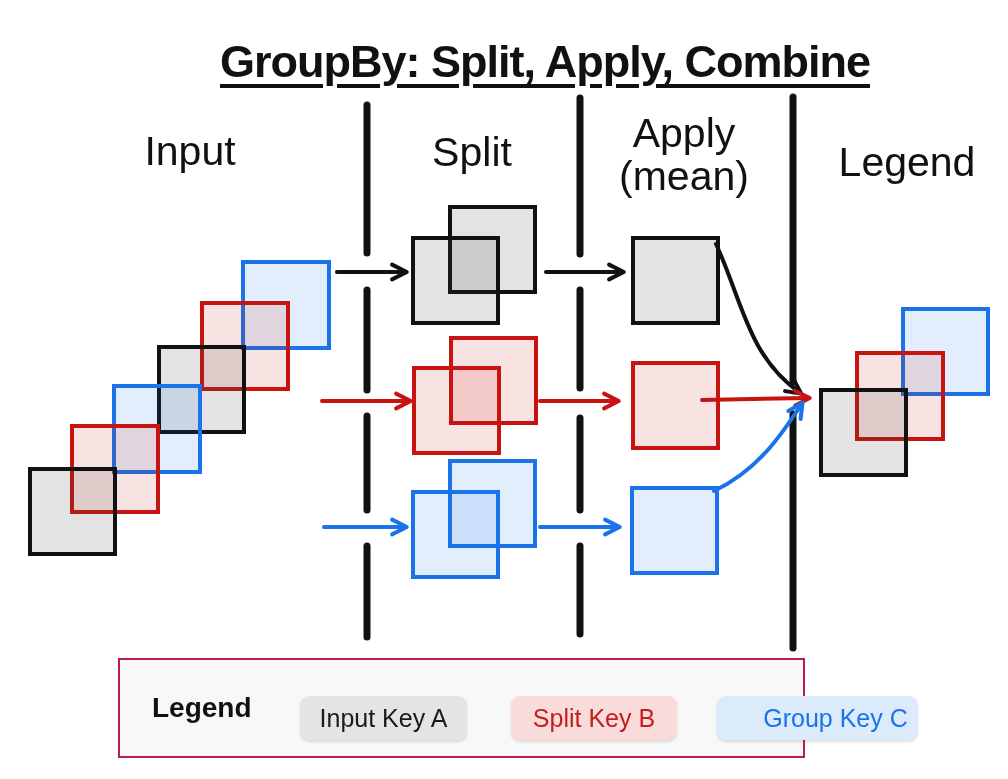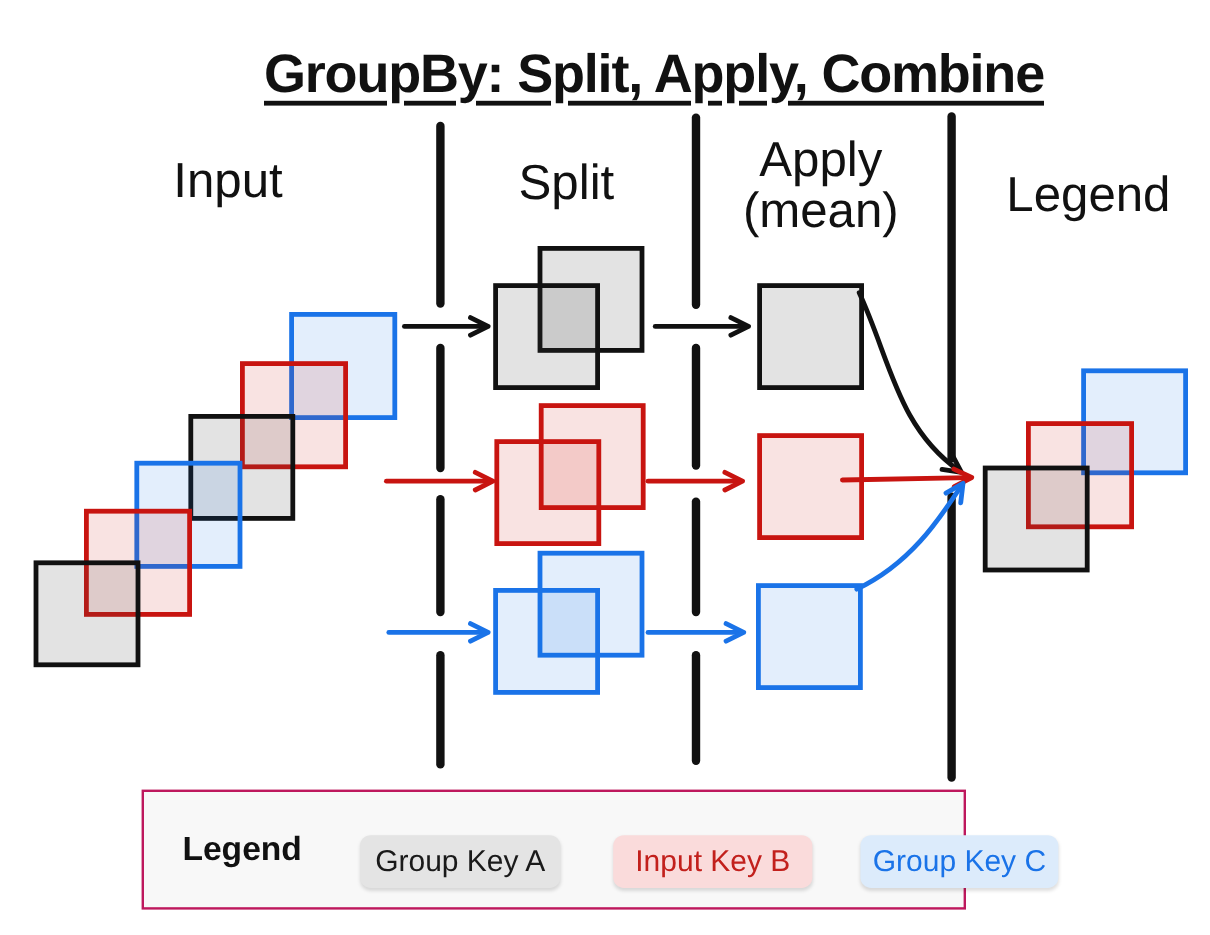--- a/index.html
+++ b/index.html
@@ -34,21 +34,21 @@
   .legend-title {
     position:absolute; left:32px; top:32px; font-size:28px; font-weight:bold; color:#111111;
   }
   .chip {
     position:absolute; top:36px; height:44px; border-radius:9px;
     display:flex; align-items:center; justify-content:center;
     font-size:25px; box-shadow:0 2px 3px rgba(0,0,0,0.13); white-space:nowrap;
   }
   .chip-a { left:180px; width:167px; background:#e4e4e4; color:#1a1a1a; }
   .chip-b { left:391px; width:166px; background:#fadbdb; color:#c2201c; }
-  .chip-c { left:597px; width:165px; background:#dcebfb; color:#1a73e8; }
+  .chip-c { left:597px; width:165px; background:#dcebfb; color:#1a73e8;padding-left:36px; }
 </style>
 </head>
 <body>
 
 <div class="canvas">
 
   <svg class="diagram" width="1008" height="779" viewBox="0 0 1008 779">
     <defs>
       <marker id="ah-k" viewBox="0 0 12 12" refX="8.5" refY="6" markerWidth="5.5" markerHeight="5.5" orient="auto-start-reverse">
         <path d="M2 2 L10 6 L2 10" fill="none" stroke="#111111" stroke-width="2.2" stroke-linecap="round" stroke-linejoin="round"></path>
@@ -131,23 +131,23 @@
 
   <div class="col-label" style="left:472px; top:152px;">Split</div>
   <div class="col-label" style="left:190px; top:151px;">Input</div>
   <div class="col-label" style="left:684px; top:176px;">(mean)</div>
   <div class="col-label" style="left:684px; top:133px;">Apply</div>
   <div class="col-label" style="left:907px; top:162px;">Legend</div>
 
   <div class="legend-panel">
     <div class="legend-title">Legend</div>
     <div class="chip chip-a">
-      <span>Group Key A</span>
+      <span>Input Key A</span>
     </div>
     <div class="chip chip-b">
-      <span>Input Key B</span>
+      <span>Split Key B</span>
     </div>
     <div class="chip chip-c">
       <span>Group Key C</span>
     </div>
   </div>
 
 </div>
 
 </body></html>

